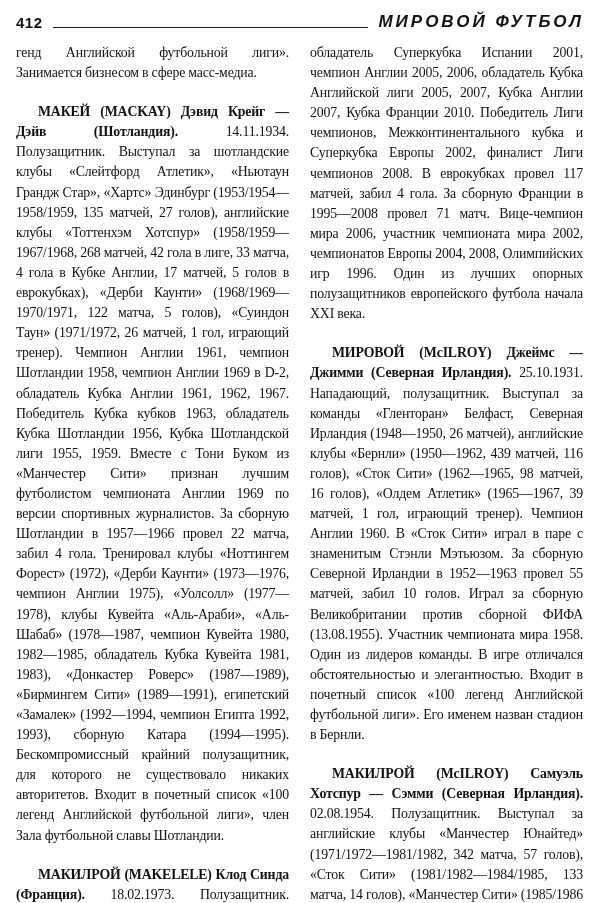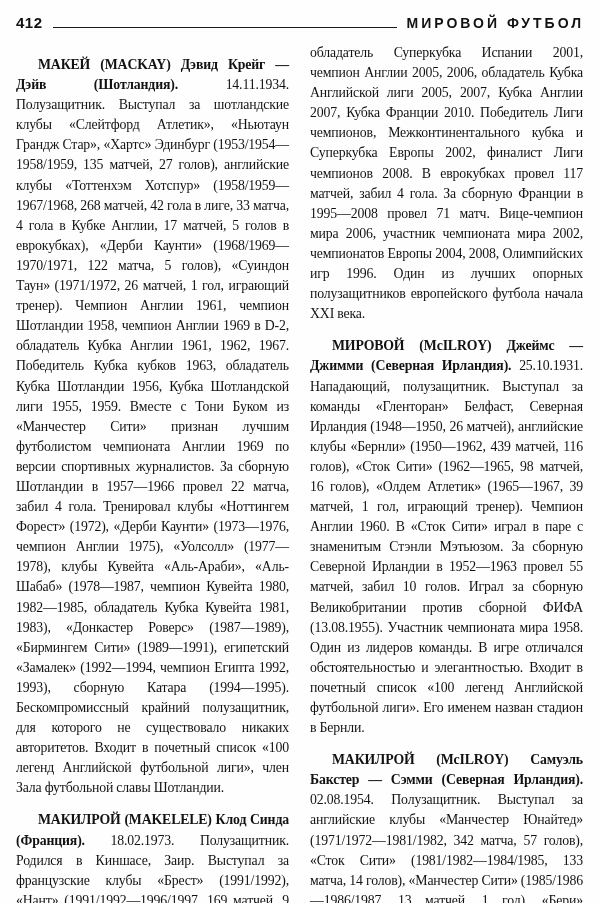--- a/index.html
+++ b/index.html
@@ -34,82 +34,86 @@
     letter-spacing: 0.5px;
     line-height: 1;
   }
   .header-rule {
     flex: 1;
     border-bottom: 1.6px solid #1a1a1a;
     margin: 0 10px 2px 10px;
     height: 0;
   }
   .running-title {
-    font-size: 14px;
+    font-size: 17px;
     letter-spacing: 3px;
     line-height: 1;
     white-space: nowrap;
+    font-style: italic;
   }
   
   .columns {
     display: flex;
     gap: 21px;
   }
   .column {
     width: 273px;
     font-family: "Liberation Serif", "DejaVu Serif", serif;
     font-size: 13.8px;
     line-height: 20.1px;
     text-align: justify;
     letter-spacing: -0.15px;
     word-spacing: -0.2px;
   }
   .para {
     margin: 0;
   }
   .para.entry {
-    margin-top: 12px;
+    margin-top: 19px;
     text-indent: 22px;
   }
   .entry-lead {
     font-weight: 700;
   }
 </style>
 </head>
 <body>
 
 <div class="page">
 
   <div class="page-header">
     <span class="page-number">412</span>
     <span class="header-rule"></span>
     <span class="running-title">МИРОВОЙ ФУТБОЛ</span>
   </div>
 
   <div class="columns">
 
     <div class="column">
+      <p class="para">
+        <span>генд Английской футбольной лиги». Занимается бизнесом в сфере масс-медиа.</span>
+      </p>
       <p class="para entry">
         <span class="entry-lead">МАКЕЙ (MACKAY) Дэвид Крейг — Дэйв (Шотландия).</span>
         <span>14.11.1934. Полузащитник. Выступал за шотландские клубы «Слейтфорд Атлетик», «Ньютаун Грандж Стар», «Хартс» Эдинбург (1953/1954—1958/1959, 135 матчей, 27 голов), английские клубы «Тоттенхэм Хотспур» (1958/1959—1967/1968, 268 матчей, 42 гола в лиге, 33 матча, 4 гола в Кубке Англии, 17 матчей, 5 голов в еврокубках), «Дерби Каунти» (1968/1969—1970/1971, 122 матча, 5 голов), «Суиндон Таун» (1971/1972, 26 матчей, 1 гол, играющий тренер). Чемпион Англии 1961, чемпион Шотландии 1958, чемпион Англии 1969 в D-2, обладатель Кубка Англии 1961, 1962, 1967. Победитель Кубка кубков 1963, обладатель Кубка Шотландии 1956, Кубка Шотландской лиги 1955, 1959. Вместе с Тони Буком из «Манчестер Сити» признан лучшим футболистом чемпионата Англии 1969 по версии спортивных журналистов. За сборную Шотландии в 1957—1966 провел 22 матча, забил 4 гола. Тренировал клубы «Ноттингем Форест» (1972), «Дерби Каунти» (1973—1976, чемпион Англии 1975), «Уолсолл» (1977—1978), клубы Кувейта «Аль-Араби», «Аль-Шабаб» (1978—1987, чемпион Кувейта 1980, 1982—1985, обладатель Кубка Кувейта 1981, 1983), «Донкастер Роверс» (1987—1989), «Бирмингем Сити» (1989—1991), египетский «Замалек» (1992—1994, чемпион Египта 1992, 1993), сборную Катара (1994—1995). Бескомпромиссный крайний полузащитник, для которого не существовало никаких авторитетов. Входит в почетный список «100 легенд Английской футбольной лиги», член Зала футбольной славы Шотландии.</span>
       </p>
       <p class="para entry">
         <span class="entry-lead">МАКИЛРОЙ (MAKELELE) Клод Синда (Франция).</span>
         <span>18.02.1973. Полузащитник. Родился в Киншасе, Заир. Выступал за французские клубы «Брест» (1991/1992), «Нант» (1991/1992—1996/1997, 169 матчей, 9 голов), «Олимпик» Марсель (1997/1998, 33 матча, 4 гола), испанские клубы «Сельта» (1998/1999—1999/2000, 70 матчей, 3 гола), «Реал» Мадрид (2000/2001—2002/2003, 93 матча), английский «Челси» (2003/2004—2007/2008, 144 матча, 2 гола), французский «Пари Сен-Жермен» (2008/2009—2009/2010, 65 матчей, 1 гол). Чемпион Франции 1995, чемпион и</span>
       </p>
     </div>
 
     <div class="column">
       <p class="para">
         <span>обладатель Суперкубка Испании 2001, чемпион Англии 2005, 2006, обладатель Кубка Английской лиги 2005, 2007, Кубка Англии 2007, Кубка Франции 2010. Победитель Лиги чемпионов, Межконтинентального кубка и Суперкубка Европы 2002, финалист Лиги чемпионов 2008. В еврокубках провел 117 матчей, забил 4 гола. За сборную Франции в 1995—2008 провел 71 матч. Вице-чемпион мира 2006, участник чемпионата мира 2002, чемпионатов Европы 2004, 2008, Олимпийских игр 1996. Один из лучших опорных полузащитников европейского футбола начала XXI века.</span>
       </p>
       <p class="para entry">
         <span class="entry-lead">МИРОВОЙ (McILROY) Джеймс — Джимми (Северная Ирландия).</span>
         <span>25.10.1931. Нападающий, полузащитник. Выступал за команды «Гленторан» Белфаст, Северная Ирландия (1948—1950, 26 матчей), английские клубы «Бернли» (1950—1962, 439 матчей, 116 голов), «Сток Сити» (1962—1965, 98 матчей, 16 голов), «Олдем Атлетик» (1965—1967, 39 матчей, 1 гол, играющий тренер). Чемпион Англии 1960. В «Сток Сити» играл в паре с знаменитым Стэнли Мэтьюзом. За сборную Северной Ирландии в 1952—1963 провел 55 матчей, забил 10 голов. Играл за сборную Великобритании против сборной ФИФА (13.08.1955). Участник чемпионата мира 1958. Один из лидеров команды. В игре отличался обстоятельностью и элегантностью. Входит в почетный список «100 легенд Английской футбольной лиги». Его именем назван стадион в Бернли.</span>
       </p>
       <p class="para entry">
-        <span class="entry-lead">МАКИЛРОЙ (McILROY) Самуэль Бакстер — Сэмми (Северная Ирландия).</span>
+        <span class="entry-lead">МАКИЛРОЙ (McILROY) Самуэль Хотспур — Сэмми (Северная Ирландия).</span>
         <span>02.08.1954. Полузащитник. Выступал за английские клубы «Манчестер Юнайтед» (1971/1972—1981/1982, 342 матча, 57 голов), «Сток Сити» (1981/1982—1984/1985, 133 матча, 14 голов), «Манчестер Сити» (1985/1986—1986/1987, 13 матчей, 1 гол), «Бери» (1986/1987—1988/1989, 100 матчей, 8 голов), шведский «Эргрюте ИС» Гетеборг (1986, 7 матчей), австрийский «ВФБ Медлинг» (1988), английские команды «Престон Норт Энд» (1989—1991, 20 матчей), «Норвич Виктория» (1991—1993, 8 матчей, играющий тренер). Обладатель Кубка Англии 1977, чемпион Англии 1975 (D-2). За сборную Северной Ирландии в 1972—1987 провел 88 матчей, забил 5 голов. Участник чемпионатов мира 1982, 1986. Очень быст-</span>
       </p>
     </div>
 
   </div>
 </div>
 
 </body></html>

